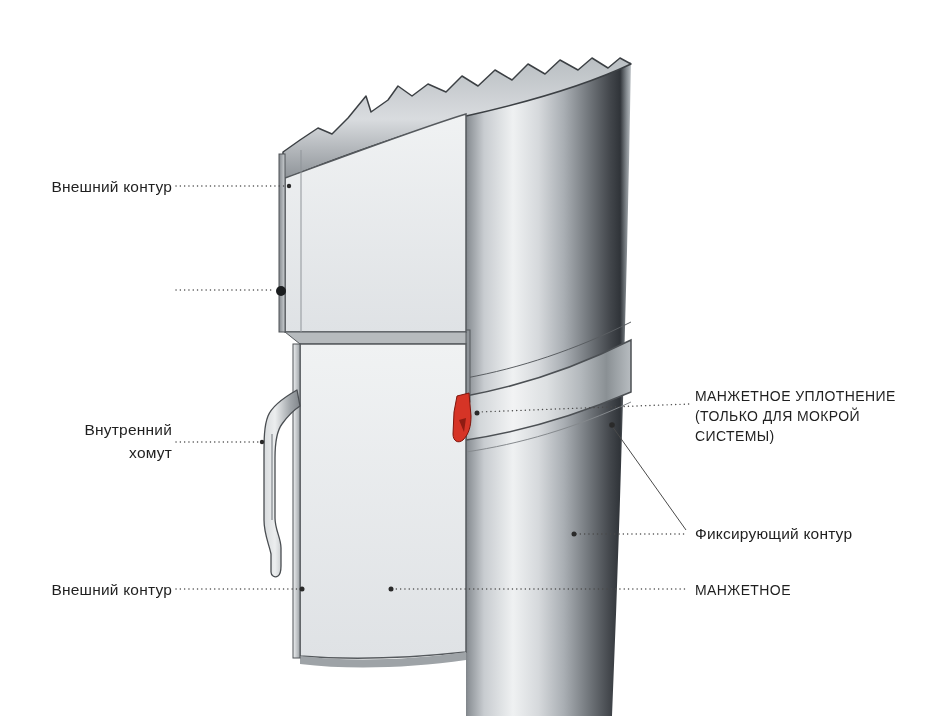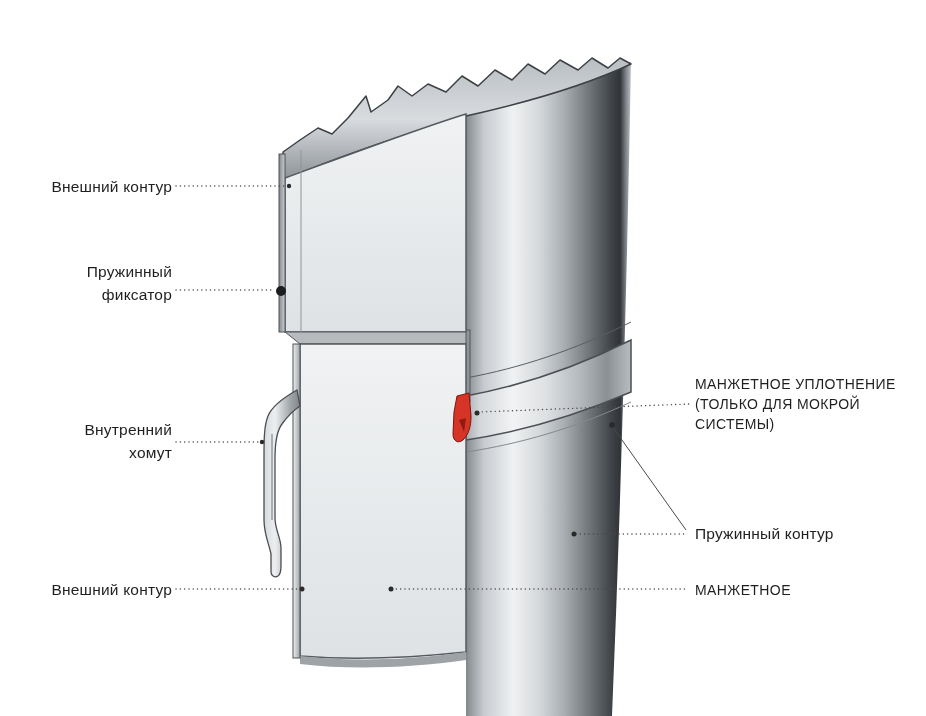--- a/index.html
+++ b/index.html
@@ -125,29 +125,27 @@
       <circle cx="302" cy="589" r="2.5"></circle>
       <circle cx="391" cy="589" r="2.5"></circle>
       <circle cx="477" cy="413" r="2.5"></circle>
       <circle cx="612" cy="425" r="2.8"></circle>
       <circle cx="574" cy="534" r="2.5"></circle>
     </g>
   </svg>
 
   <div class="label left" style="top:175px">Внешний контур</div>
 
-  <div class="label left" style="top:260px">Пружинный
-фиксатор</div>
 
   <div class="label left" style="top:418px">Внутренний
 хомут</div>
 
   <div class="label left" style="top:578px">Внешний контур</div>
 
-  <div class="label right small" style="top:374px">МАНЖЕТНОЕ УПЛОТНЕНИЕ
+  <div class="label right small" style="top:386px">МАНЖЕТНОЕ УПЛОТНЕНИЕ
 (ТОЛЬКО ДЛЯ МОКРОЙ
 СИСТЕМЫ)</div>
 
-  <div class="label right" style="top:522px">Пружинный контур</div>
+  <div class="label right" style="top:522px">Фиксирующий контур</div>
 
   <div class="label right small" style="top:580px">МАНЖЕТНОЕ</div>
 
 </div>
 
 </body></html>

